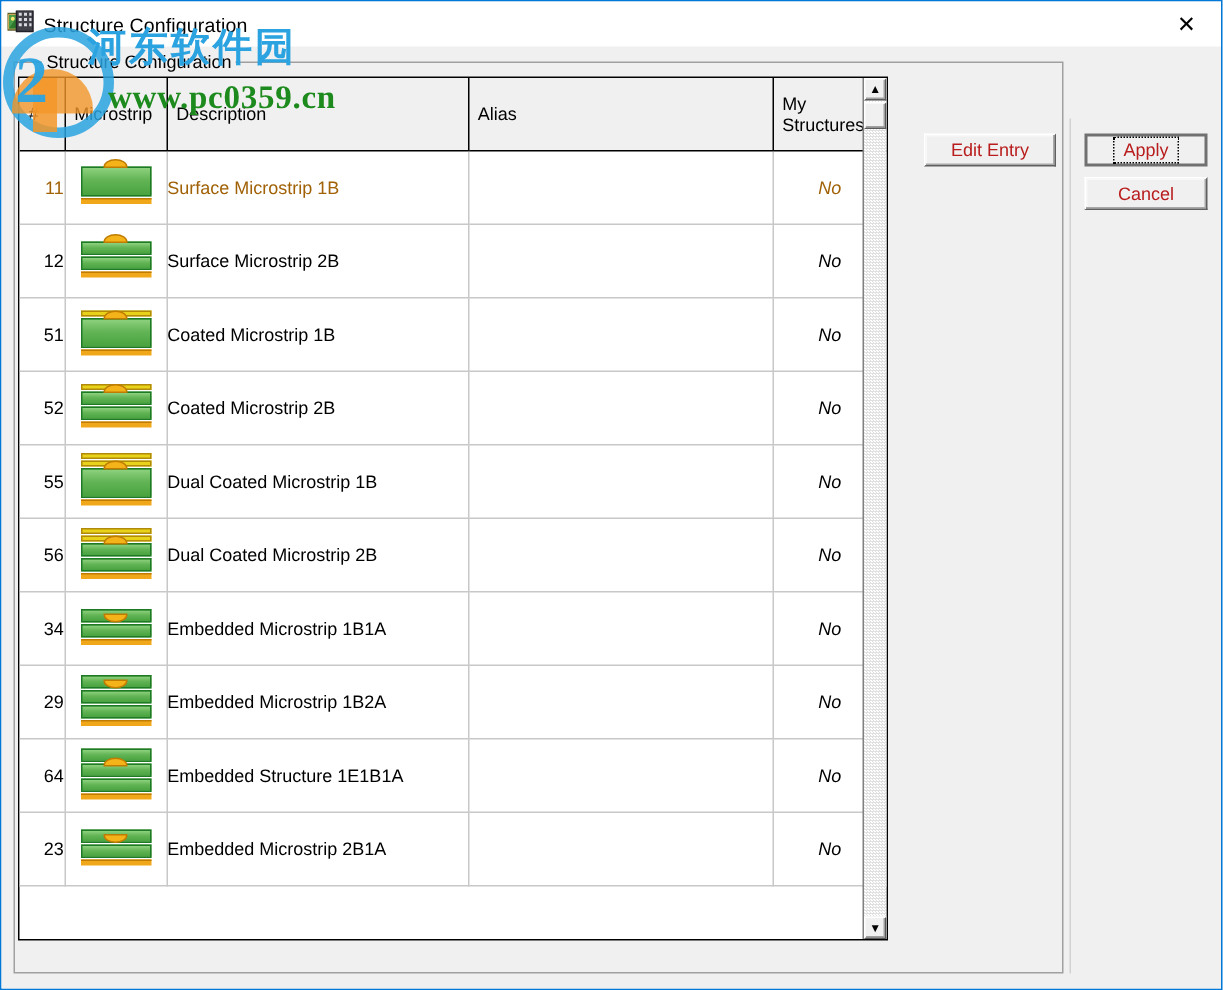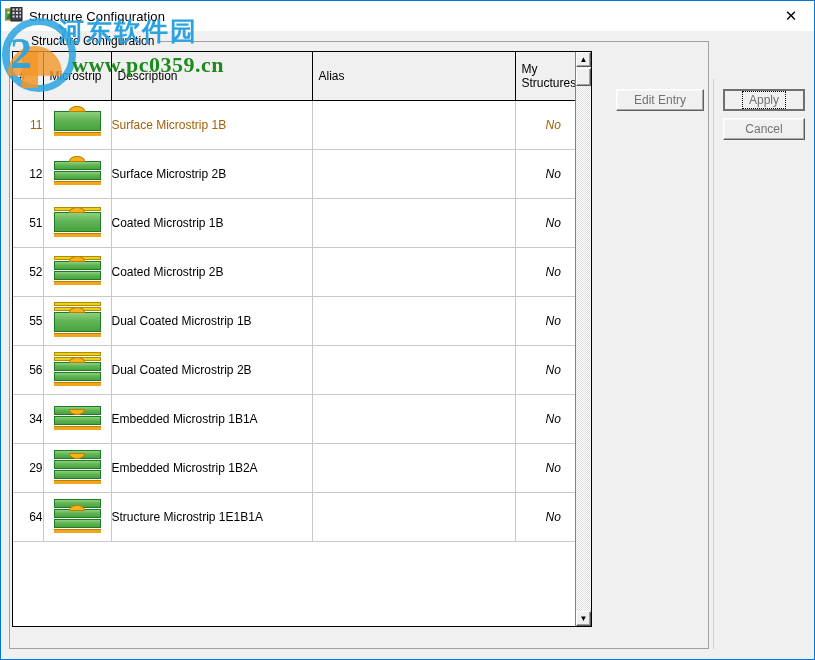--- a/index.html
+++ b/index.html
@@ -288,21 +288,21 @@
   
   .btn {
     background: #f0f0f0;
     border: 1px solid #fff;
     border-right-color: #606060;
     border-bottom-color: #606060;
     box-shadow: inset -1px -1px 0 #a8a8a8, inset 1px 1px 0 #f8f8f8;
     box-sizing: border-box;
     font-family: "Liberation Sans", sans-serif;
     font-size: 12px;
-    color: #737373;
+    color: #b91c1c;
     text-align: center;
     display: flex;
     align-items: center;
     justify-content: center;
     cursor: default;
     position: absolute;
   }
   #btn-edit-entry { left: 615px; top: 58px; width: 88px; height: 22px; }
   #btn-apply      { left: 722px; top: 58px; width: 82px; height: 22px;
                     border: 2px solid #707070; box-shadow: none; }
@@ -449,21 +449,30 @@
                   </div><div class="lay flat"></div><div class="lay flat"></div><div class="base"></div></span></td>
               <td class="desc">Embedded Microstrip 1B2A</td>
               <td class="alias"></td>
               <td class="my last">No</td>
             </tr>
             <tr>
               <td class="num">64</td>
               <td class="ico"><span class="stk"><div class="lay flat"></div><div class="lay flat">
                     <span class="trace mid"></span>
                   </div><div class="lay flat"></div><div class="base"></div></span></td>
-              <td class="desc">Structure Microstrip 1E1B1A</td>
+              <td class="desc">Embedded Structure 1E1B1A</td>
+              <td class="alias"></td>
+              <td class="my last">No</td>
+            </tr>
+            <tr>
+              <td class="num">23</td>
+              <td class="ico"><span class="stk"><div class="lay flat">
+                    <span class="trace dn"></span>
+                  </div><div class="lay flat"></div><div class="base"></div></span></td>
+              <td class="desc">Embedded Microstrip 2B1A</td>
               <td class="alias"></td>
               <td class="my last">No</td>
             </tr>
           </tbody>
       </table>
 
       <div id="vscroll">
         <div class="sbtn" id="sbtn-up">▲</div>
         <div id="sthumb"></div>
         <div class="sbtn" id="sbtn-down">▼</div>

